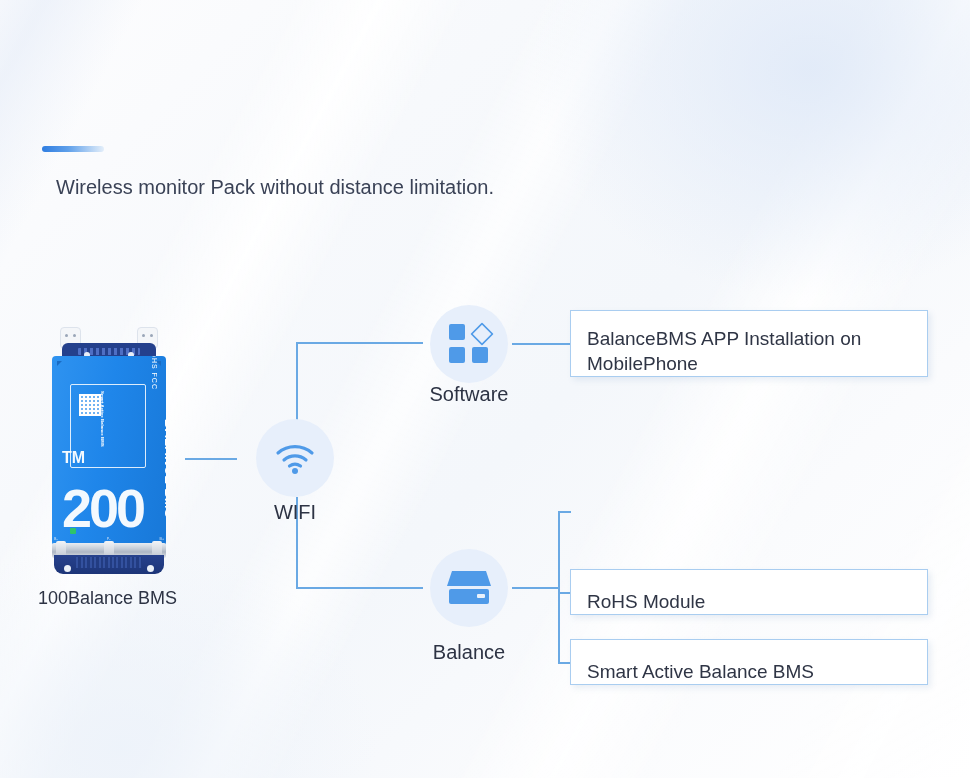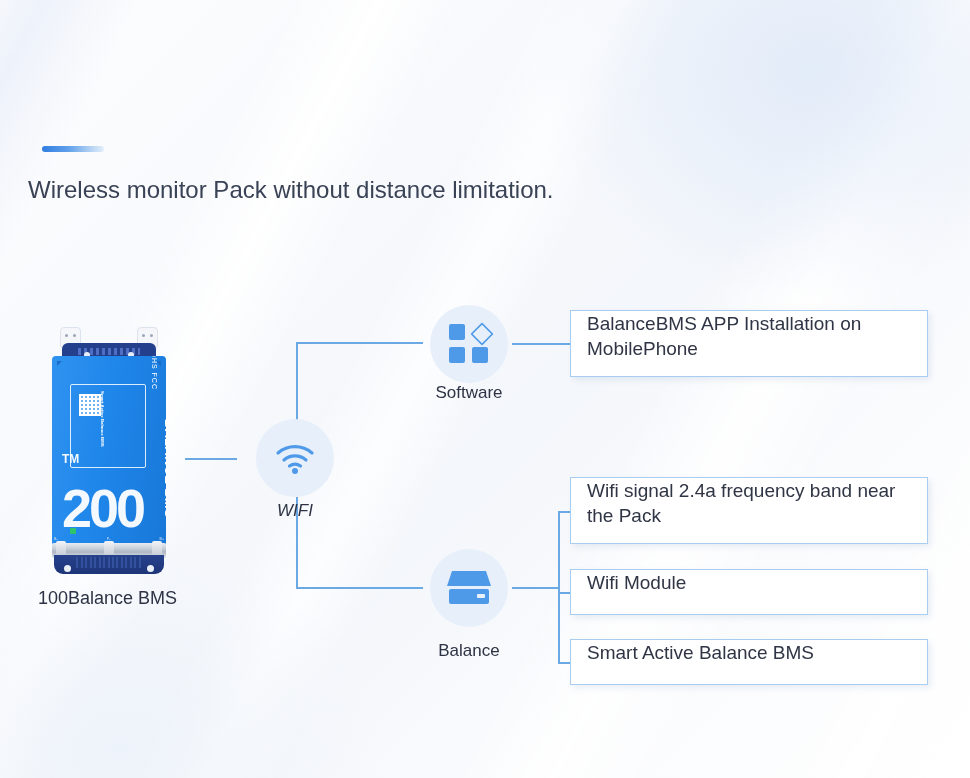--- a/index.html
+++ b/index.html
@@ -62,22 +62,22 @@
   }
   .accent-bar {
     position: absolute;
     left: 42px; top: 146px;
     width: 62px; height: 6px;
     border-radius: 3px;
     background: linear-gradient(90deg, #2f7de1 0%, #5fa0ea 42%, rgba(160,200,240,.25) 100%);
   }
   .subtitle {
     position: absolute;
-    left: 28px; top: 176px;
-    font-size: 24px;
+    left: 56px; top: 176px;
+    font-size: 20px;
     color: #3a4256;
     white-space: nowrap;
   }
 
   
   .conn {
     position: absolute;
     background: #6aa9e4;
     pointer-events: none;
   }
@@ -89,21 +89,21 @@
     position: absolute;
     width: 78px; height: 78px;
     border-radius: 50%;
     background: #e7effb;
     display: flex;
     align-items: center;
     justify-content: center;
   }
   .node-label {
     position: absolute;
-    font-size: 17px;
+    font-size: 20px;
     color: #2d3344;
     text-align: center;
     white-space: nowrap;
   }
 
   
   .sw-icon { position: relative; width: 40px; height: 40px; }
   .sw-icon i {
     position: absolute;
     width: 16px; height: 16px;
@@ -148,21 +148,21 @@
   }
 
   
   .tbox {
     position: absolute;
     box-sizing: border-box;
     background: #ffffff;
     border: 1.4px solid #a9cdf0;
     box-shadow: 3px 3px 6px rgba(90,130,180,.13);
     display: flex;
-    align-items: flex-start;
+    align-items: flex-end;
     padding: 0 16px;
   }
   .tbox span {
     font-size: 19px;
     color: #2f3545;
     line-height: 1.32;
   }
 
   
   .bms-wrap { position: absolute; left: 48px; top: 327px; width: 122px; height: 248px; }
@@ -271,21 +271,21 @@
 
   .bms-logo {
     position: absolute;
     left: 10px; bottom: 16px;
     font-size: 54px;
     font-weight: bold;
     color: rgba(255,255,255,.95);
     line-height: .82;
     letter-spacing: -3px;
   }
-  .bms-logo sup { font-size: 12px; vertical-align: super; letter-spacing: 0; }
+  .bms-logo sup { font-size: 16px; vertical-align: super; letter-spacing: 0; }
   .bms-brand {
     position: absolute;
     right: 4px; bottom: 28px;
     transform: rotate(90deg);
     transform-origin: right bottom;
     font-size: 12.5px;
     font-weight: bold;
     color: #ffffff;
     letter-spacing: .6px;
     white-space: nowrap;
@@ -385,21 +385,21 @@
   <div class="conn h" style="left:558px; top:662px; width:13px;"></div>
 
   <div class="node" style="left:256px; top:419px;">
     <svg width="40" height="32" viewBox="0 0 40 32">
       <path d="M3 11 A26 26 0 0 1 37 11" fill="none" stroke="#4f9ae8" stroke-width="3.2" stroke-linecap="round"></path>
       <path d="M9 18 A17 17 0 0 1 31 18" fill="none" stroke="#4f9ae8" stroke-width="3.2" stroke-linecap="round"></path>
       <path d="M14.5 24 A9.5 9.5 0 0 1 25.5 24" fill="none" stroke="#4f9ae8" stroke-width="3.2" stroke-linecap="round"></path>
       <circle cx="20" cy="29" r="3" fill="#4f9ae8"></circle>
     </svg>
   </div>
-  <div class="node-label" style="left:256px; top:501px; width:78px;font-style:italic;">WIFI</div>
+  <div class="node-label" style="left:256px; top:501px; width:78px;">WIFI</div>
 
   <div class="node" style="left:430px; top:305px;">
     <div class="sw-icon">
       <i class="s1"></i>
         <i class="d2"></i>
         <i class="s3"></i>
         <i class="s4"></i>
     </div>
   </div>
   <div class="node-label" style="left:420px; top:383px; width:98px;">Software</div>
@@ -410,26 +410,23 @@
       <div class="base"></div>
       <div class="led"></div>
     </div>
   </div>
   <div class="node-label" style="left:415px; top:641px; width:108px;">Balance</div>
 
   <div class="tbox" style="left:570px; top:310px; width:358px; height:67px;">
     <span>BalanceBMS APP Installation on MobilePhone</span>
   </div>
 
-  <div class="tbox" style="left:570px; top:477px; width:358px; height:67px;">
-    <span>Wifi signal 2.4a frequency band near the Pack</span>
-  </div>
 
   <div class="tbox" style="left:570px; top:569px; width:358px; height:46px;">
-    <span>Wifi Module</span>
+    <span>RoHS Module</span>
   </div>
 
   <div class="tbox" style="left:570px; top:639px; width:358px; height:46px;">
     <span>Smart Active Balance BMS</span>
   </div>
 
   <div class="bms-wrap">
     <div class="bms-tab left"></div>
     <div class="bms-tab right"></div>
 

